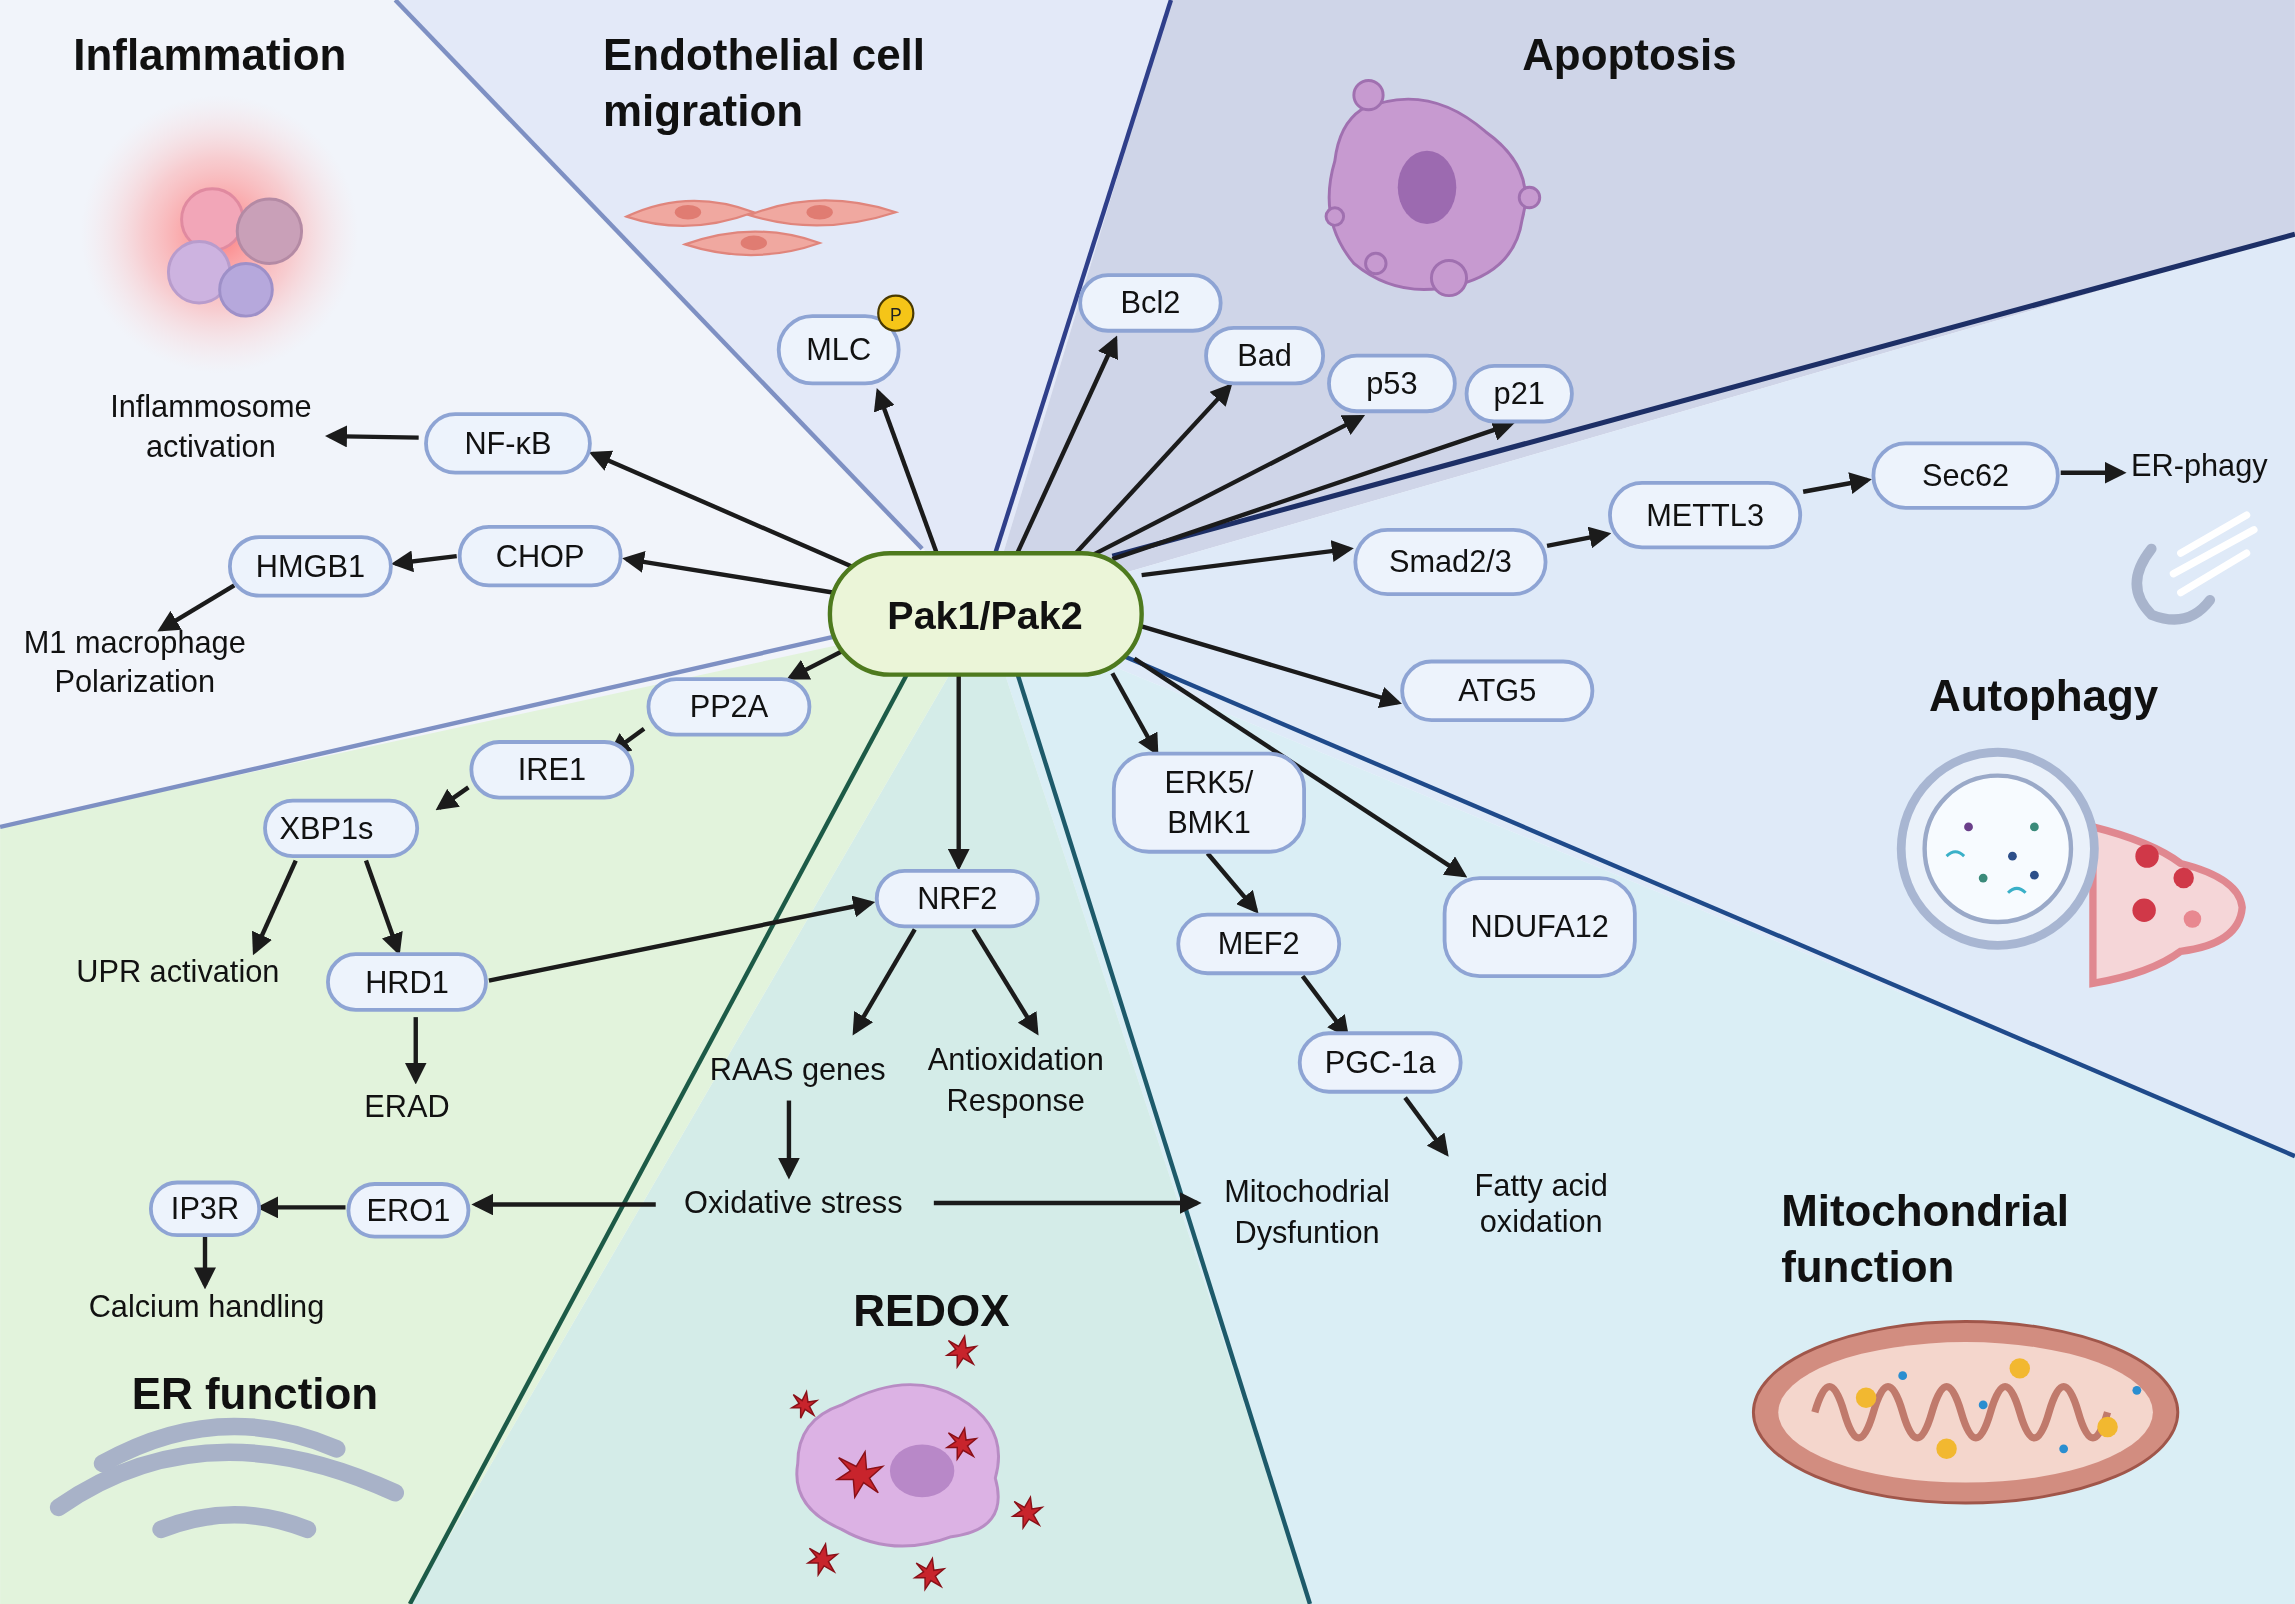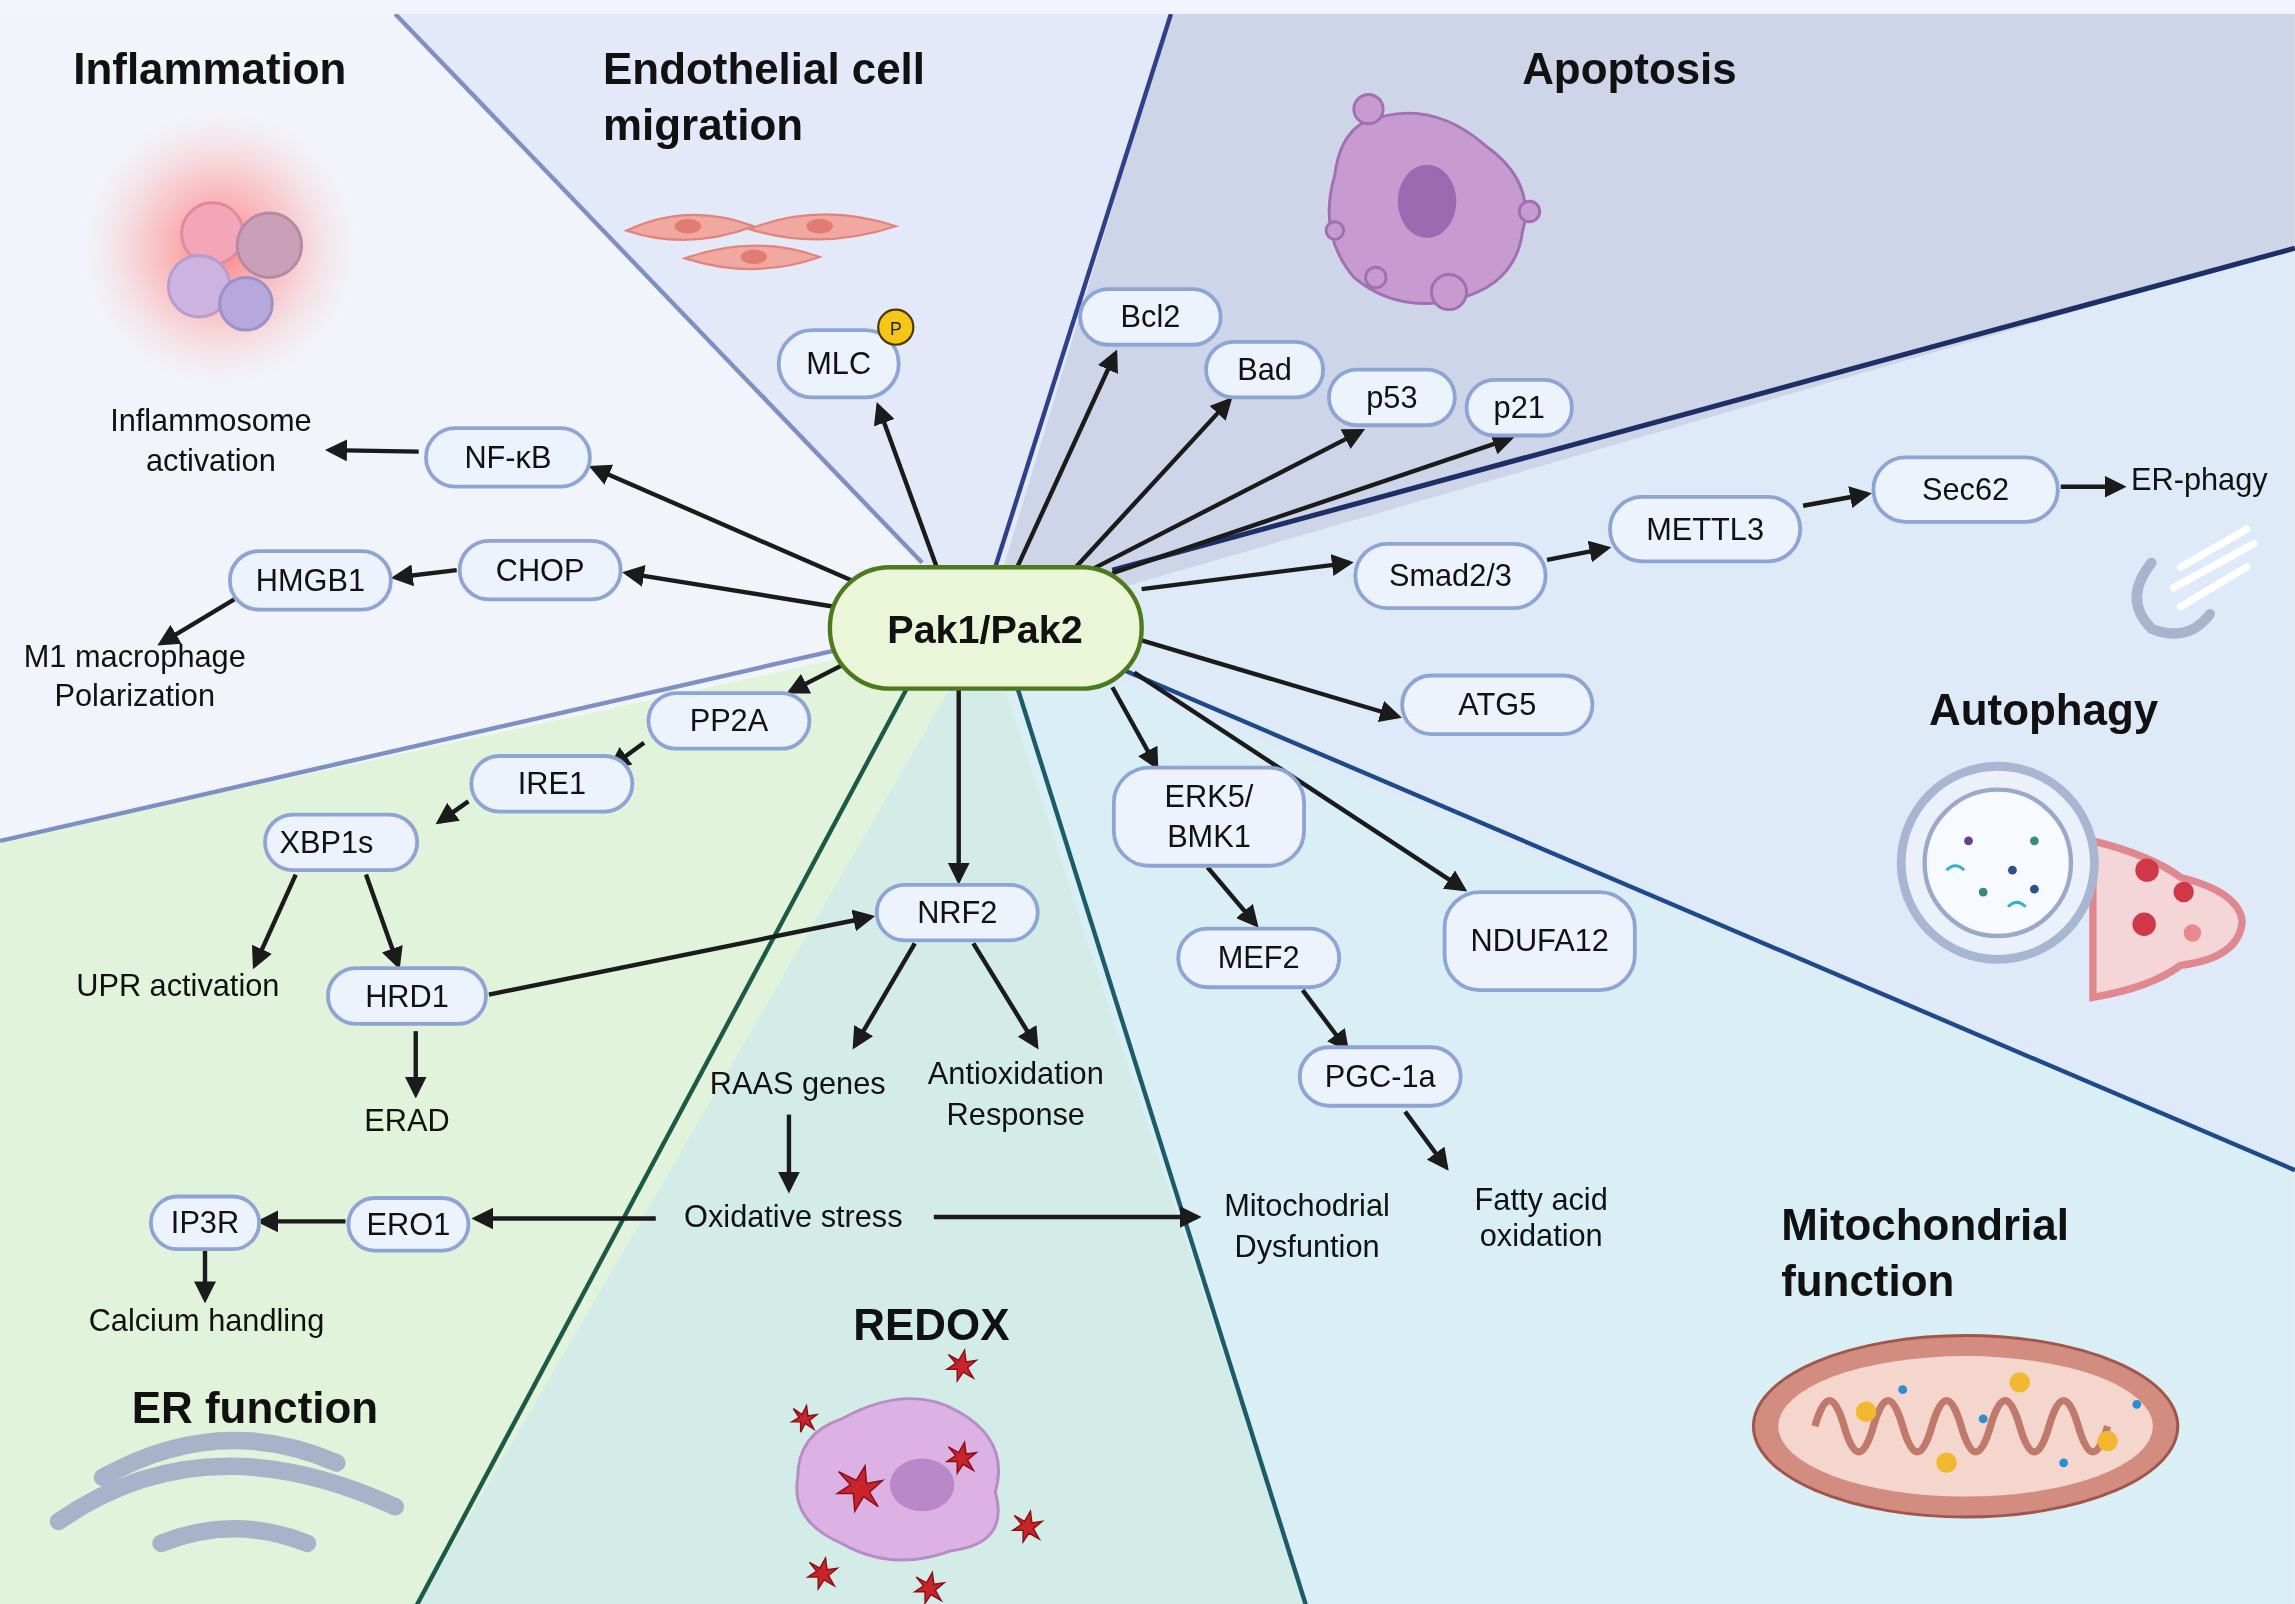--- a/index.html
+++ b/index.html
@@ -1,17 +1,17 @@
 <!DOCTYPE html>
 <html style="font-size:10px"><head>
 <meta charset="utf-8">
 <style>
   html, body { margin:0; padding:0; background:#f2f5fb; }
   body { width:2295px; height:1604px; overflow:hidden; font-family:"Liberation Sans", sans-serif; }
-  #stage { position:absolute; left:0; top:14px; width:2295px; height:1560px; }
+  #stage { position:absolute; left:0; top:0; width:2295px; height:1560px; }
   svg text { font-family:"Liberation Sans", sans-serif; }
   .title { font-weight:bold; font-size:30px; fill:#111; }
   .lbl { font-size:21px; fill:#111; }
   .node-text { font-size:21px; fill:#111; text-anchor:middle; dominant-baseline:central; }
   .node rect { fill:#edf3fc; stroke:#8ea4d4; stroke-width:2.6; }
   .arrow { stroke:#1b1b1b; stroke-width:3; fill:none; marker-end:url(#ah); }
 </style>
 </head>
 <body>
 

